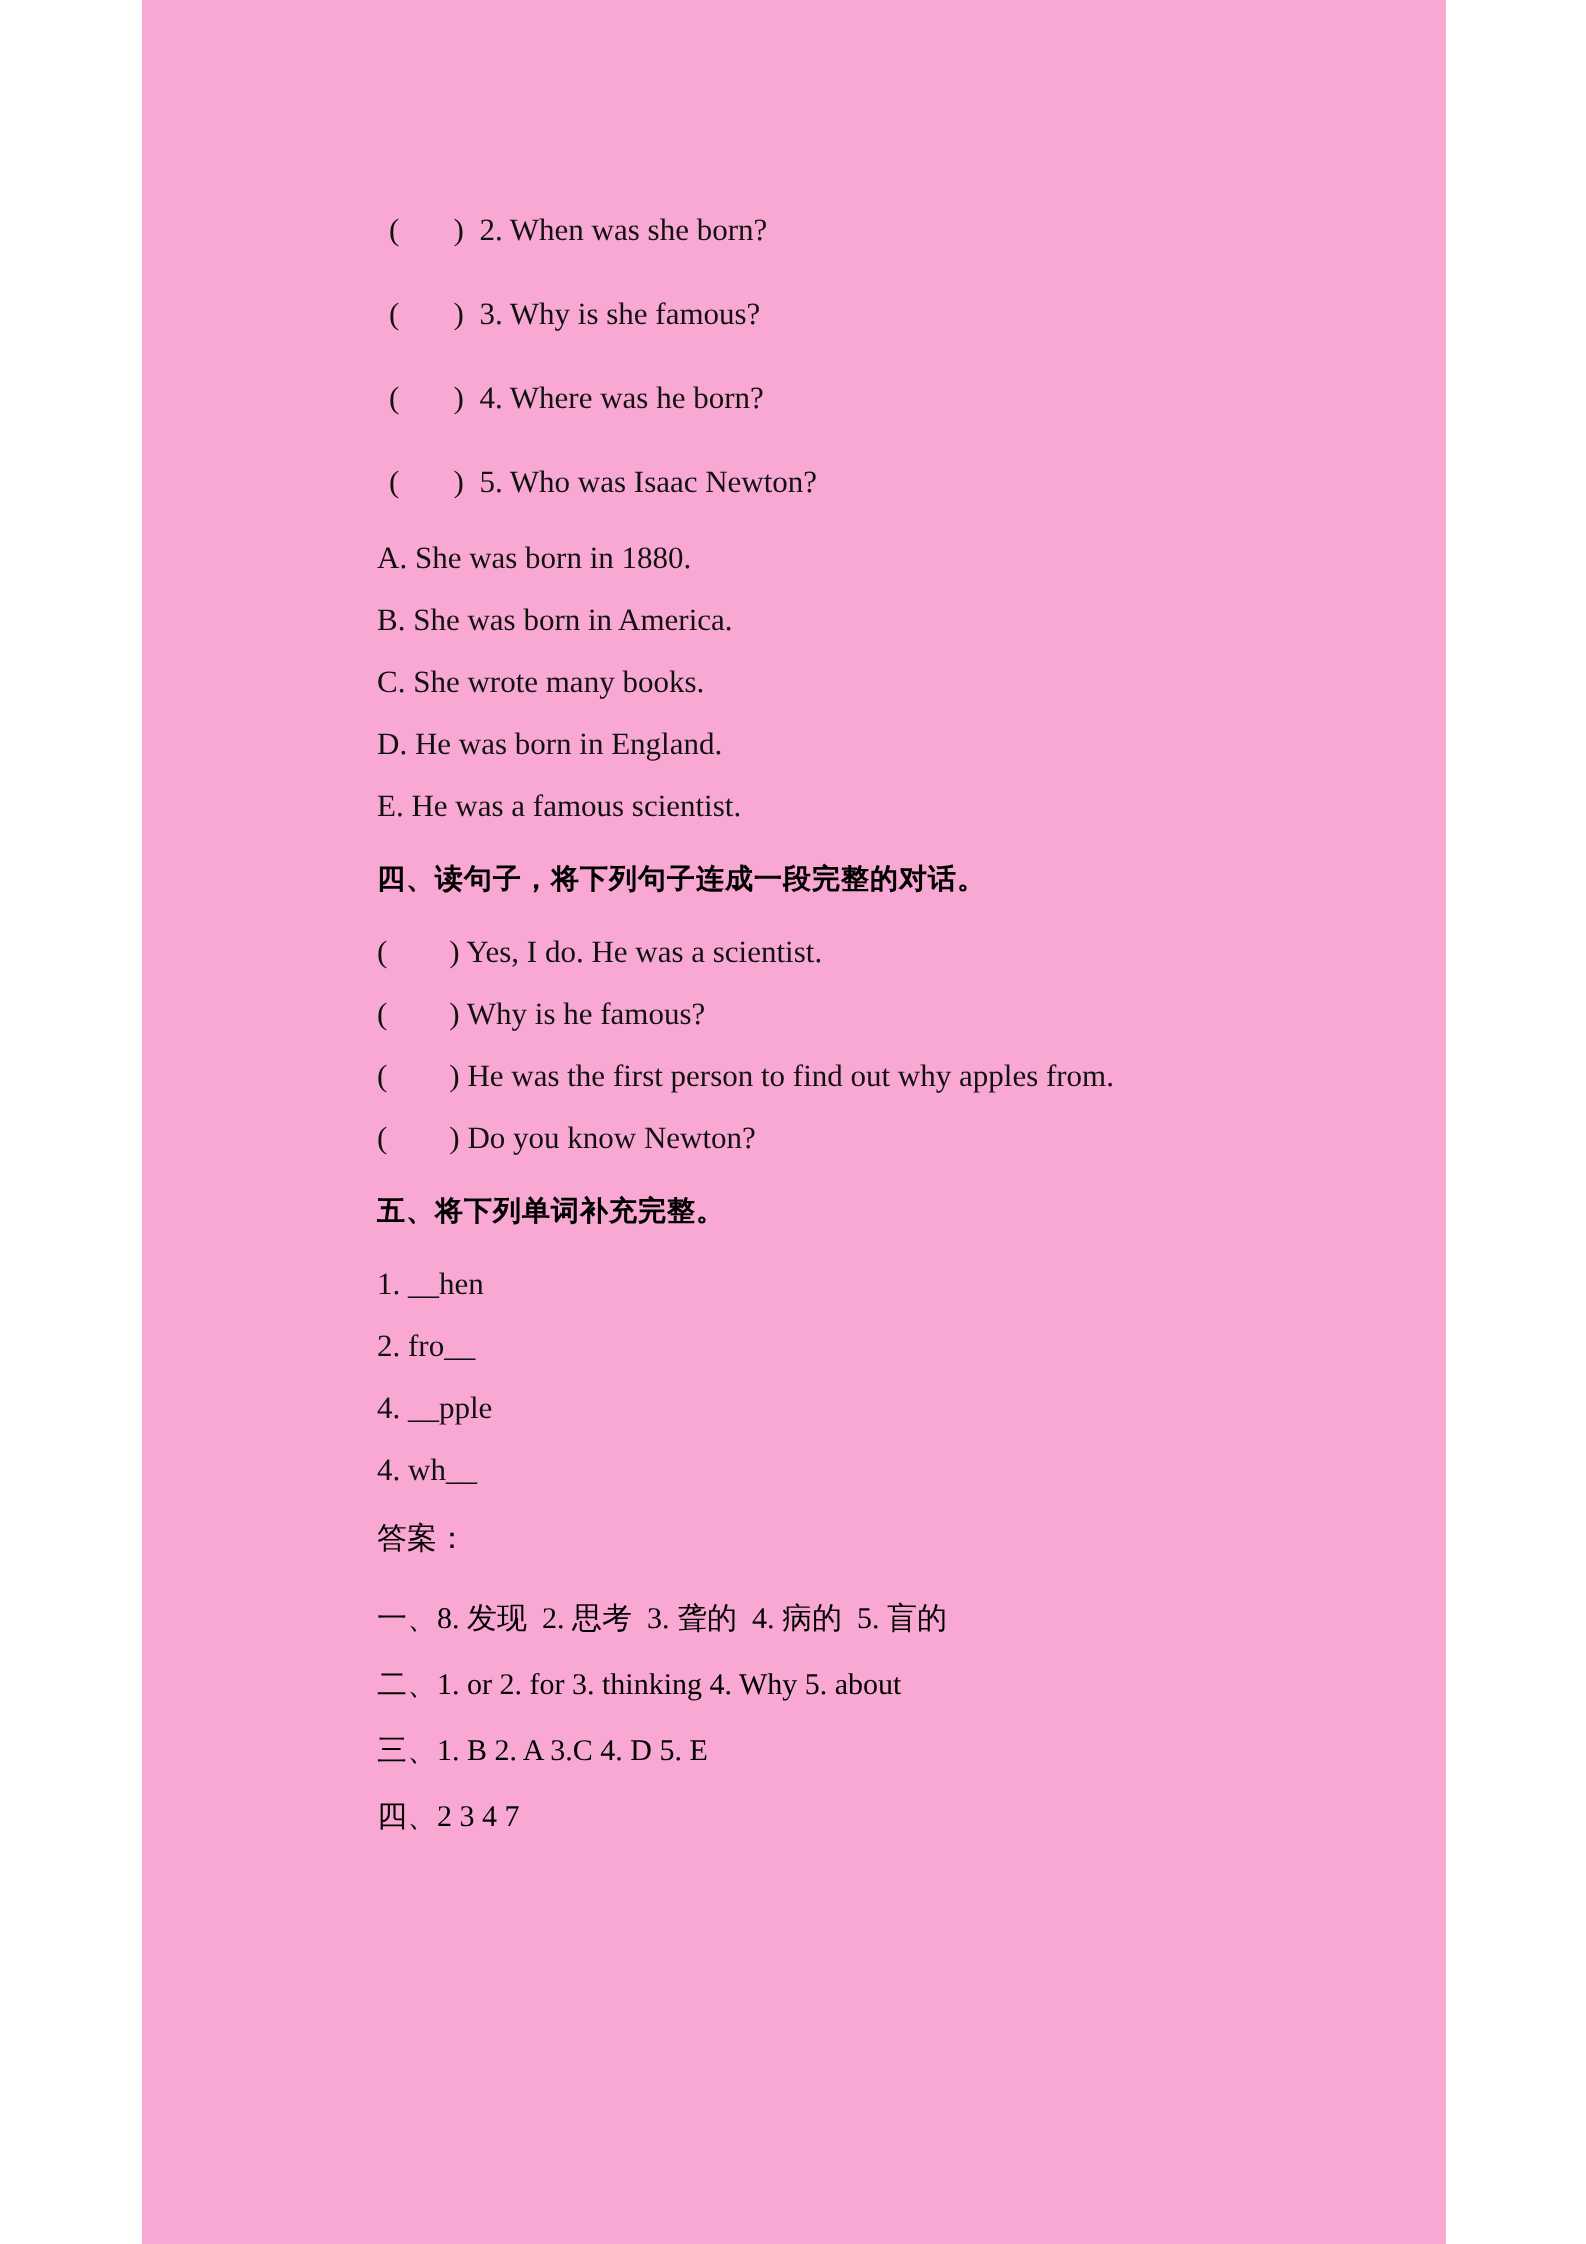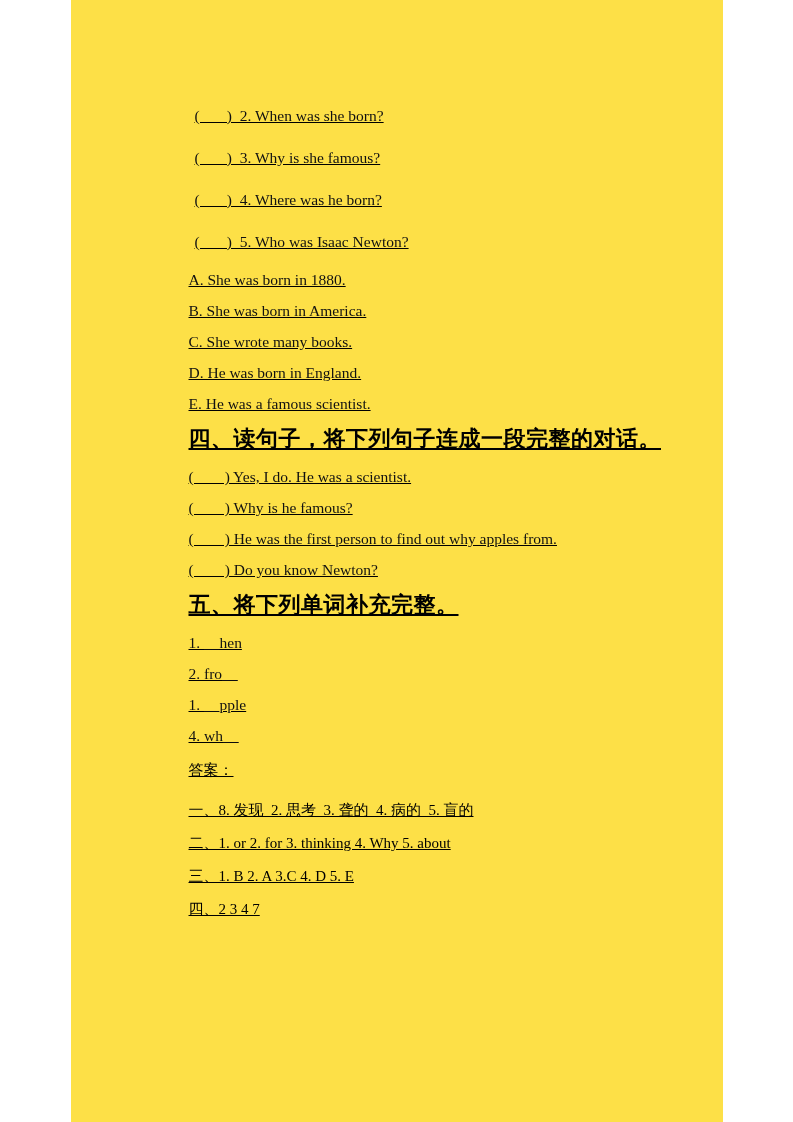--- a/index.html
+++ b/index.html
@@ -2,25 +2,24 @@
 <html><head>
 <meta charset="utf-8">
 <style>
   * { margin: 0; padding: 0; box-sizing: border-box; }
   html, body { background: #ffffff; }
   .page {
     position: relative;
     width: 652px;
     height: 1122px;
     margin: 0 auto;
-    background: #fde047;
+    background: #f9a8d4;
     color: #000000;
     font-family: "Liberation Serif", serif;
     overflow: hidden;
-    text-decoration: underline;
   }
   .content {
     padding: 108px 60px 0 118px;
   }
   .line {
     font-size: 15.5px;
     line-height: 16px;
     white-space: pre-wrap;
     color: #111111;
   }
@@ -32,21 +31,21 @@
   .match-options {
     margin-top: -4px;
   }
   .match-options .line {
     margin-bottom: 15px;
   }
   
   .sec-title {
     font-family: "Liberation Sans", "DejaVu Sans", sans-serif;
     font-weight: bold;
-    font-size: 22px;
+    font-size: 14px;
     line-height: 24px;
     color: #000000;
     letter-spacing: 0.5px;
     margin-bottom: 18px;
     white-space: pre-wrap;
   }
   .sec4-items .line { margin-bottom: 15px; }
   .sec5 { margin-top: 3px; }
   .sec5-items .line { margin-bottom: 15px; }
   .answers { margin-top: 18px; }
@@ -92,21 +91,21 @@
         <div class="line">(        ) He was the first person to find out why apples from.</div>
         <div class="line">(        ) Do you know Newton?</div>
       </div>
     </div>
 
     <div class="sec5">
       <div class="sec-title">五、将下列单词补充完整。</div>
       <div class="sec5-items">
         <div class="line">1. __hen</div>
         <div class="line">2. fro__</div>
-        <div class="line">1. __pple</div>
+        <div class="line">4. __pple</div>
         <div class="line">4. wh__</div>
       </div>
     </div>
 
     <div class="answers">
       <div class="answers-label">答案：</div>
       <div class="ans-line">一、8. 发现  2. 思考  3. 聋的  4. 病的  5. 盲的</div>
       <div class="ans-line">二、1. or 2. for 3. thinking 4. Why 5. about</div>
       <div class="ans-line">三、1. B 2. A 3.C 4. D 5. E</div>
       <div class="ans-line">四、2 3 4 7</div>

